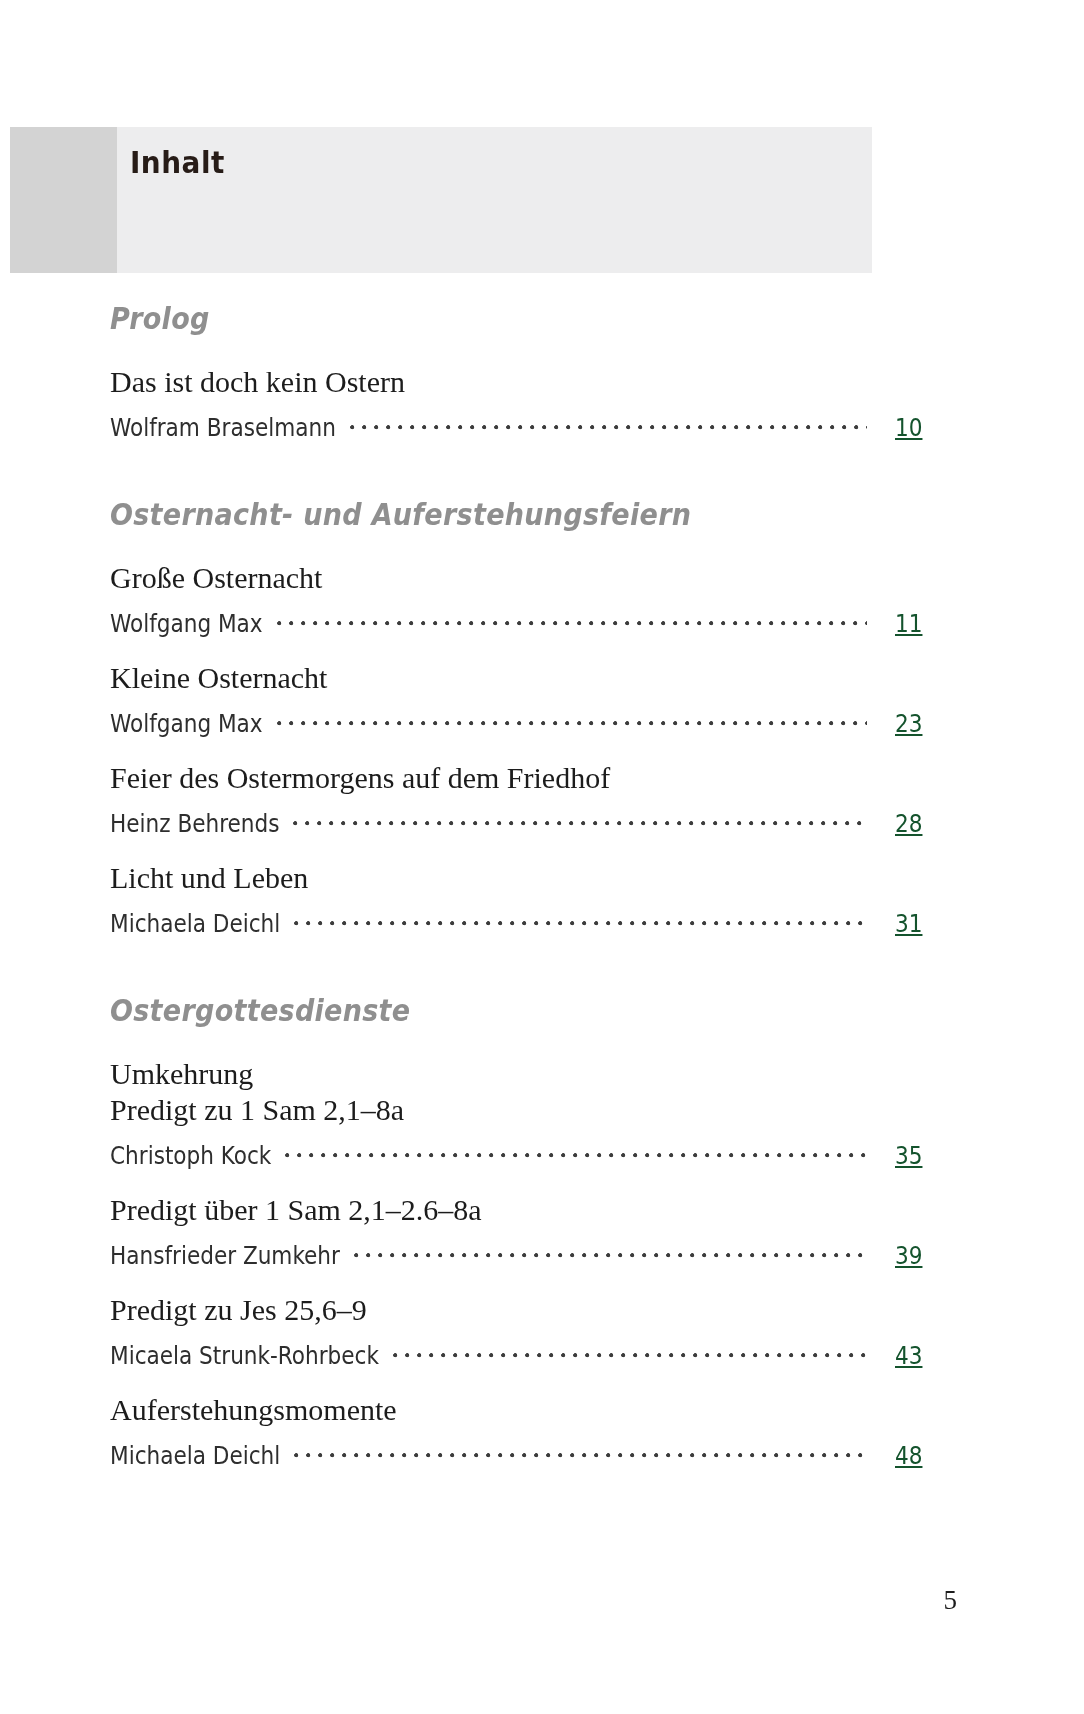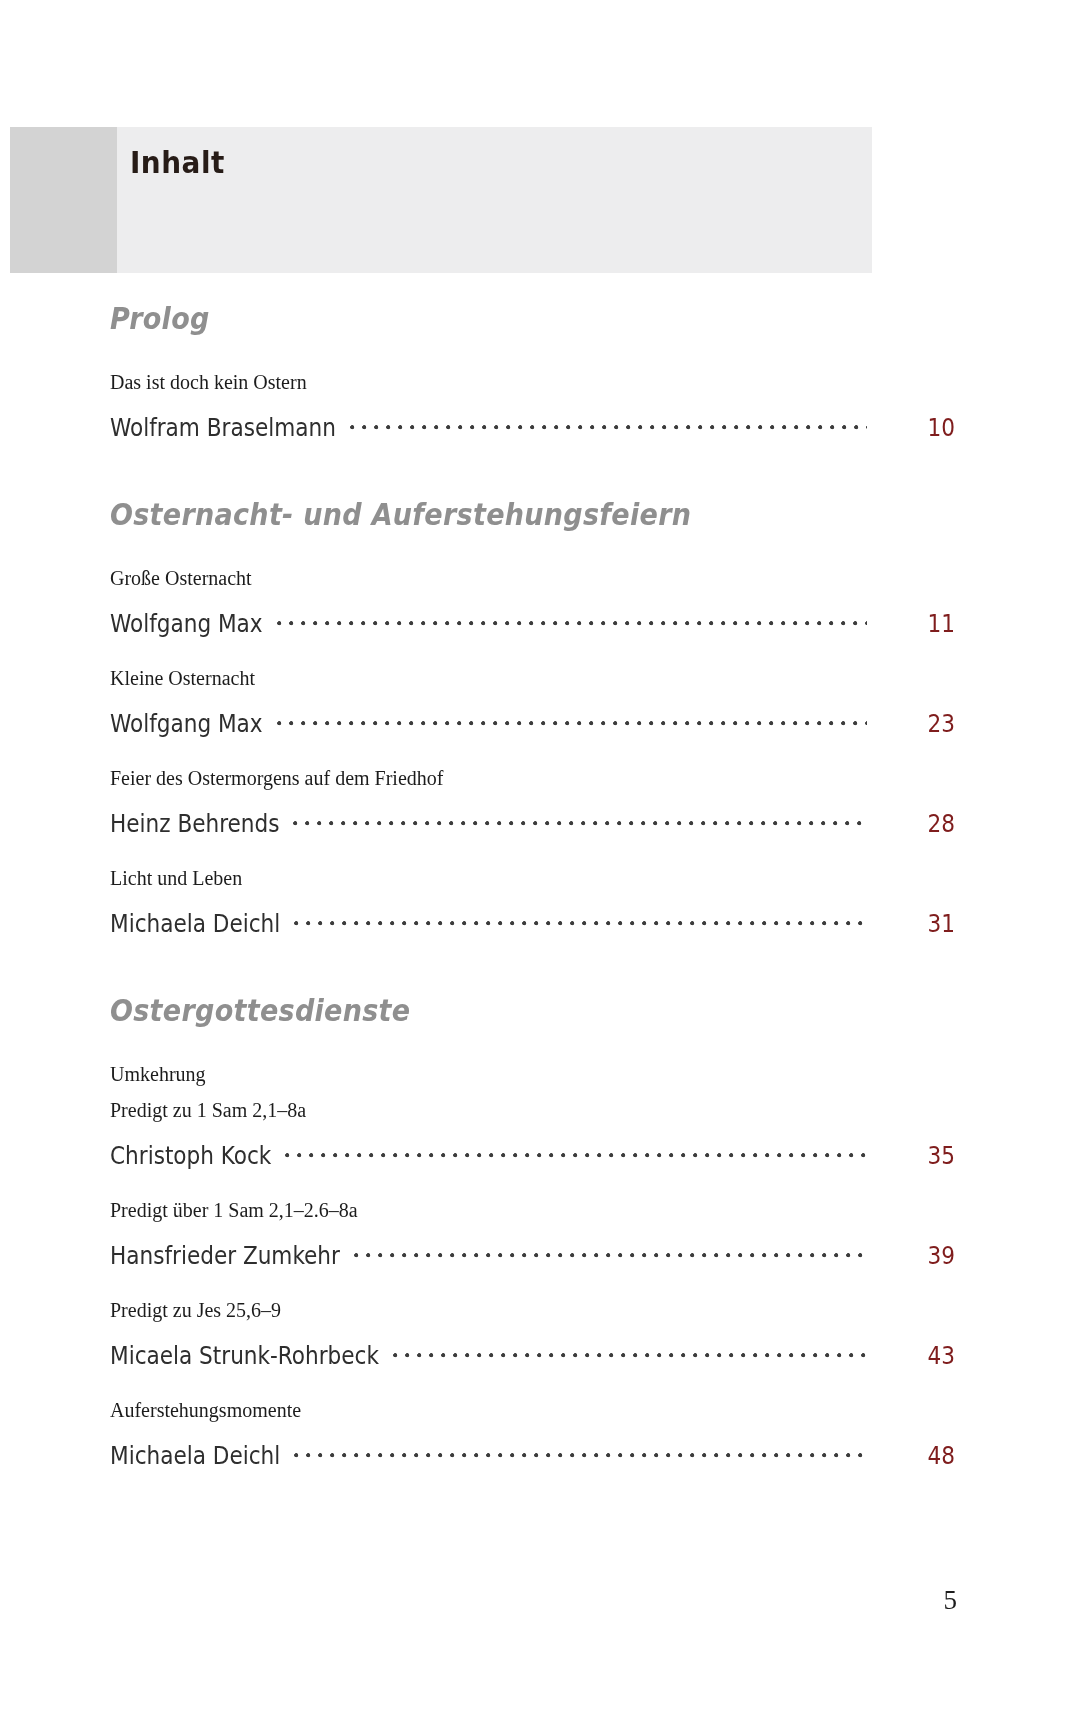--- a/index.html
+++ b/index.html
@@ -53,21 +53,21 @@
     margin: 0 0 26px 0;
     color: #8f8f8f;
     letter-spacing: 0.3px;
     font-style: italic;
   }
 
   .entry { margin-bottom: 18px; }
 
   .entry-title, .entry-subtitle {
     font-family: "Liberation Serif", "DejaVu Serif", serif;
-    font-size: 20px;
+    font-size: 30px;
     line-height: 36px;
     color: #1c1c1c;
   }
 
   .author-row {
     display: flex;
     align-items: baseline;
     font-family: "DejaVu Sans", "Liberation Sans", sans-serif;
     font-stretch: condensed;
     font-size: 24px;
@@ -81,22 +81,23 @@
     position: absolute;
     left: 14px; right: 28px; bottom: 6px;
     height: 5px;
     background-image: radial-gradient(circle at 2.2px 2.2px, #3c3c3c 1.7px, transparent 2.4px);
     background-size: 12px 5px;
     background-repeat: repeat-x;
   }
   .pagenum {
     flex: 0 0 auto;
     width: 60px;
-    text-align: right;
-    color: #7f1d1d;
+    text-align: left;
+    color: #14532d;
+    text-decoration: underline;
   }
 
   
   .folio {
     position: absolute;
     top: 1582px;
     right: 127px;
     font-family: "Liberation Serif", "DejaVu Serif", serif;
     font-size: 27px;
     line-height: 36px;

